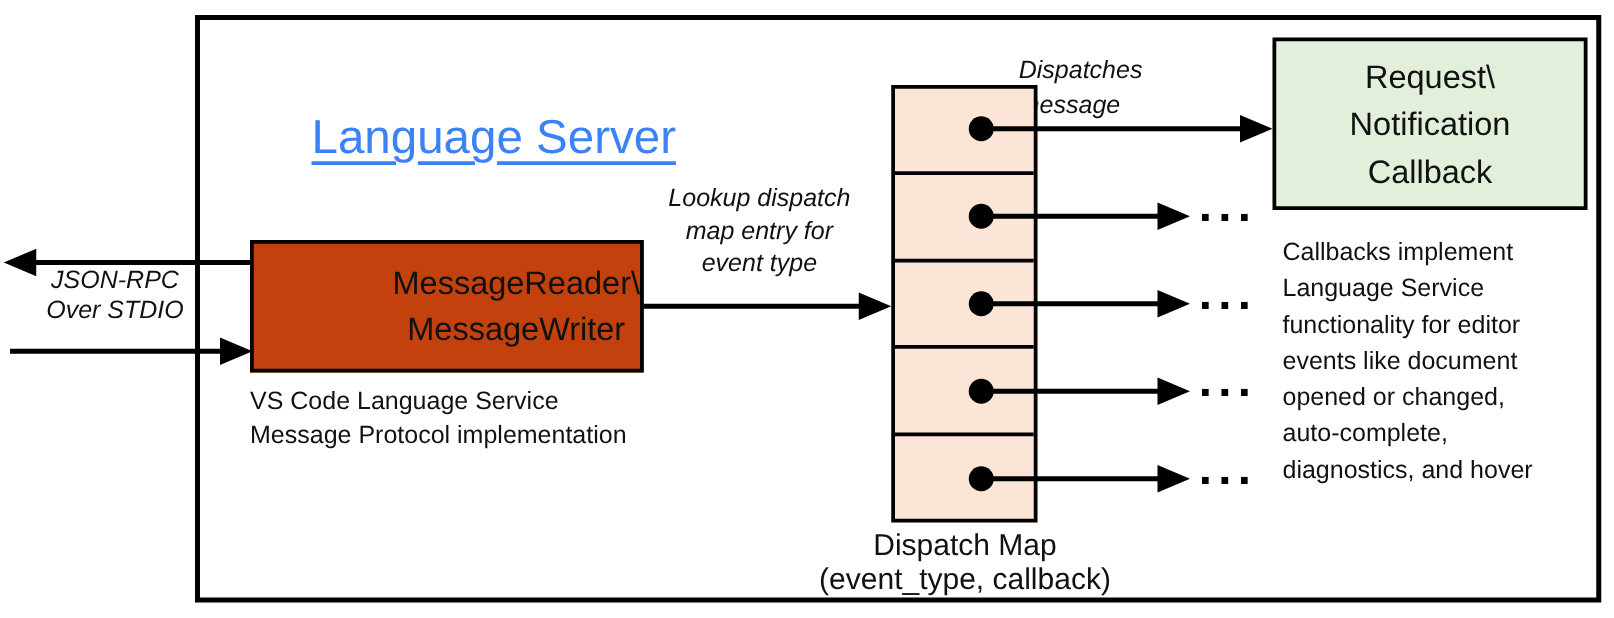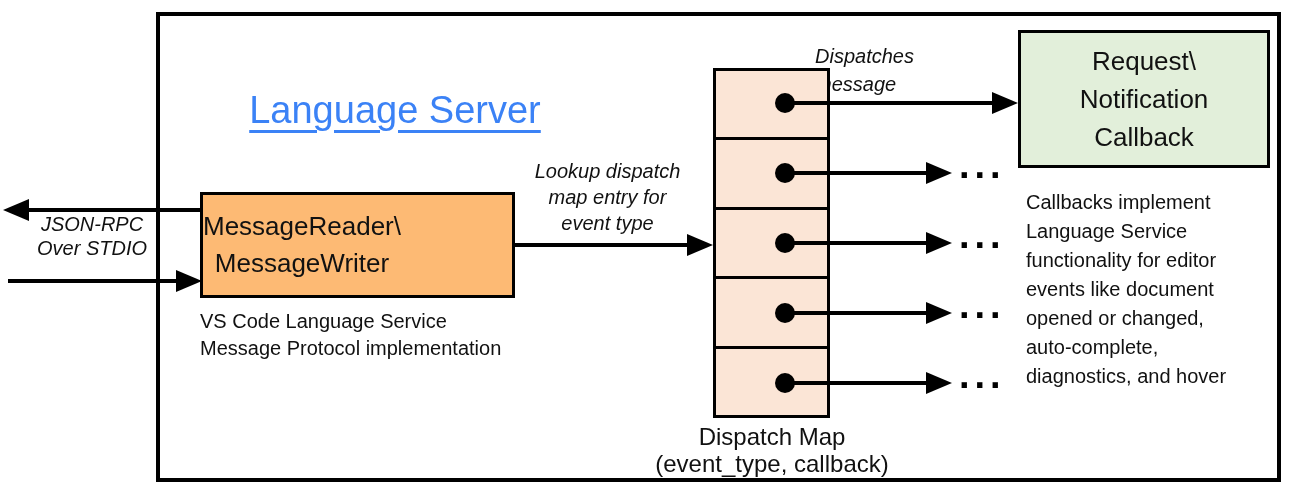--- a/index.html
+++ b/index.html
@@ -36,24 +36,24 @@
     color: #3b82f6;
     margin-top: 32px;
   }
 
   .reader-box {
     position: absolute;
     left: 200px; top: 192px;
     width: 315px; height: 106px;
     box-sizing: border-box;
     border: 3px solid #000000;
-    background: #fdba74;
+    background: #c2410c;
     display: flex;
     align-items: center;
-    justify-content: flex-start;
+    justify-content: flex-end;
     text-align: center;
     font-size: 26px;
     line-height: 37px;
   }
 
   .reader-caption {
     position: absolute;
     left: 200px; top: 308px;
     width: 345px;
     text-align: left;
@@ -66,21 +66,21 @@
     left: 12px; top: 212px;
     width: 160px;
     text-align: center;
     font-style: italic;
     font-size: 20px;
     line-height: 24px;
   }
 
   .lookup-label {
     position: absolute;
-    left: 510px; top: 158px;
+    left: 510px; top: 146px;
     width: 195px;
     text-align: center;
     font-style: italic;
     font-size: 20px;
     line-height: 26px;
   }
 
   .dispatches-label {
     position: absolute;
     left: 815px; top: 42px;

